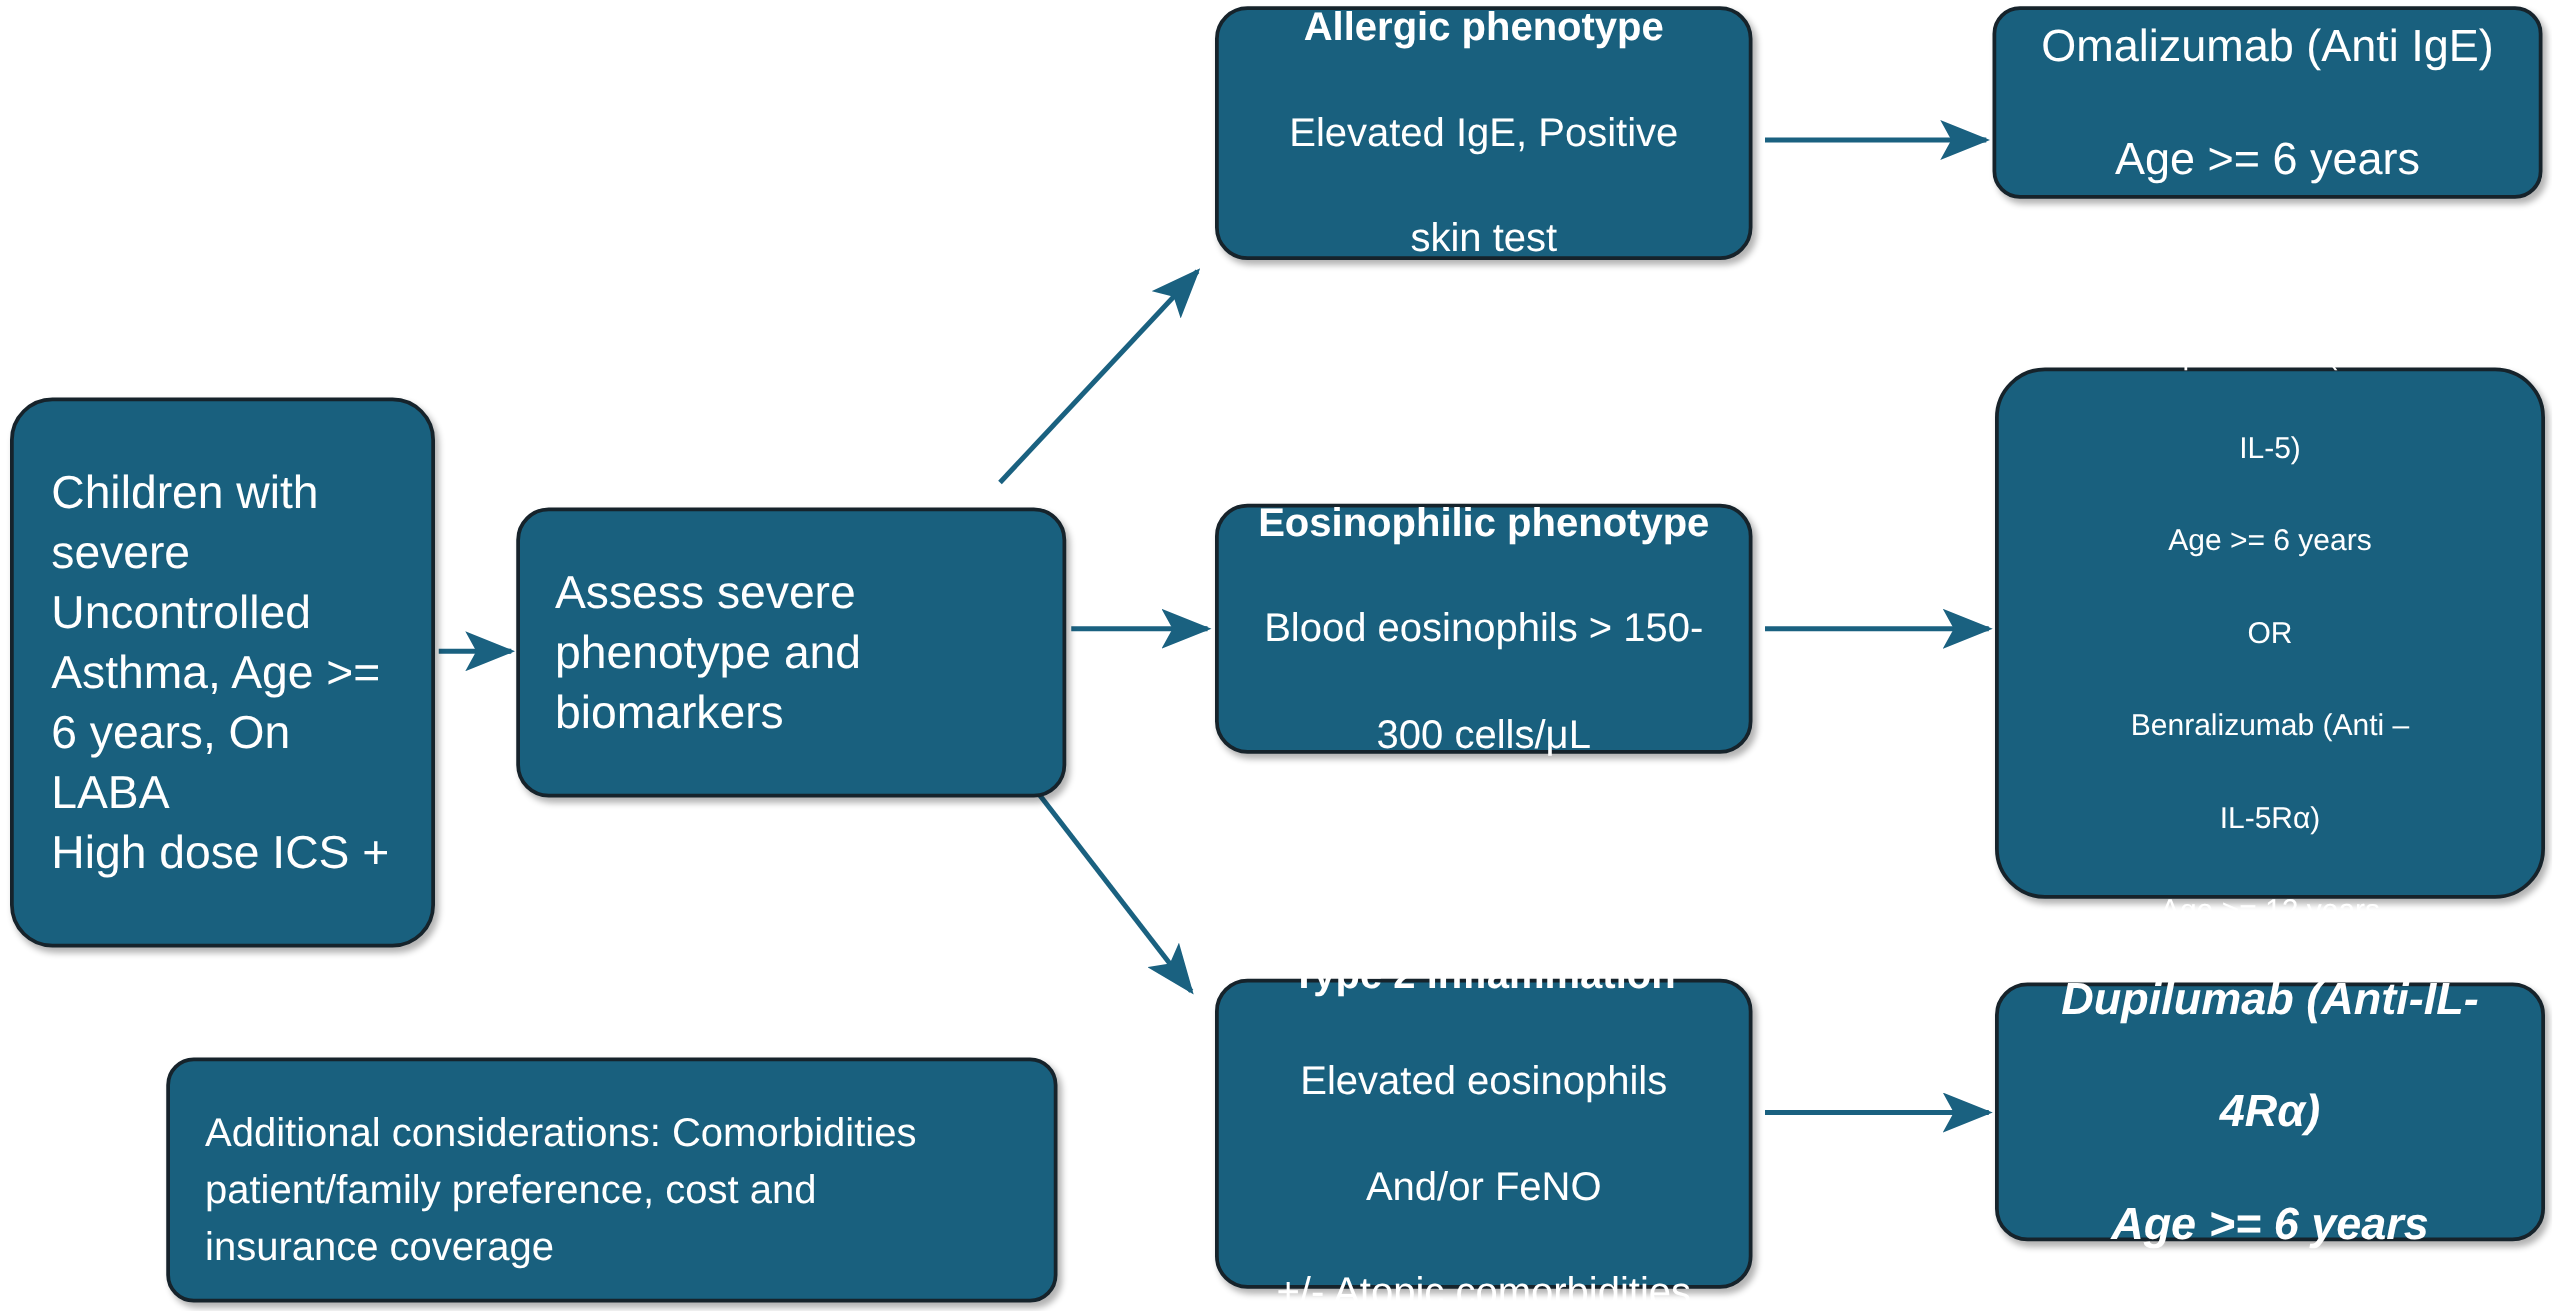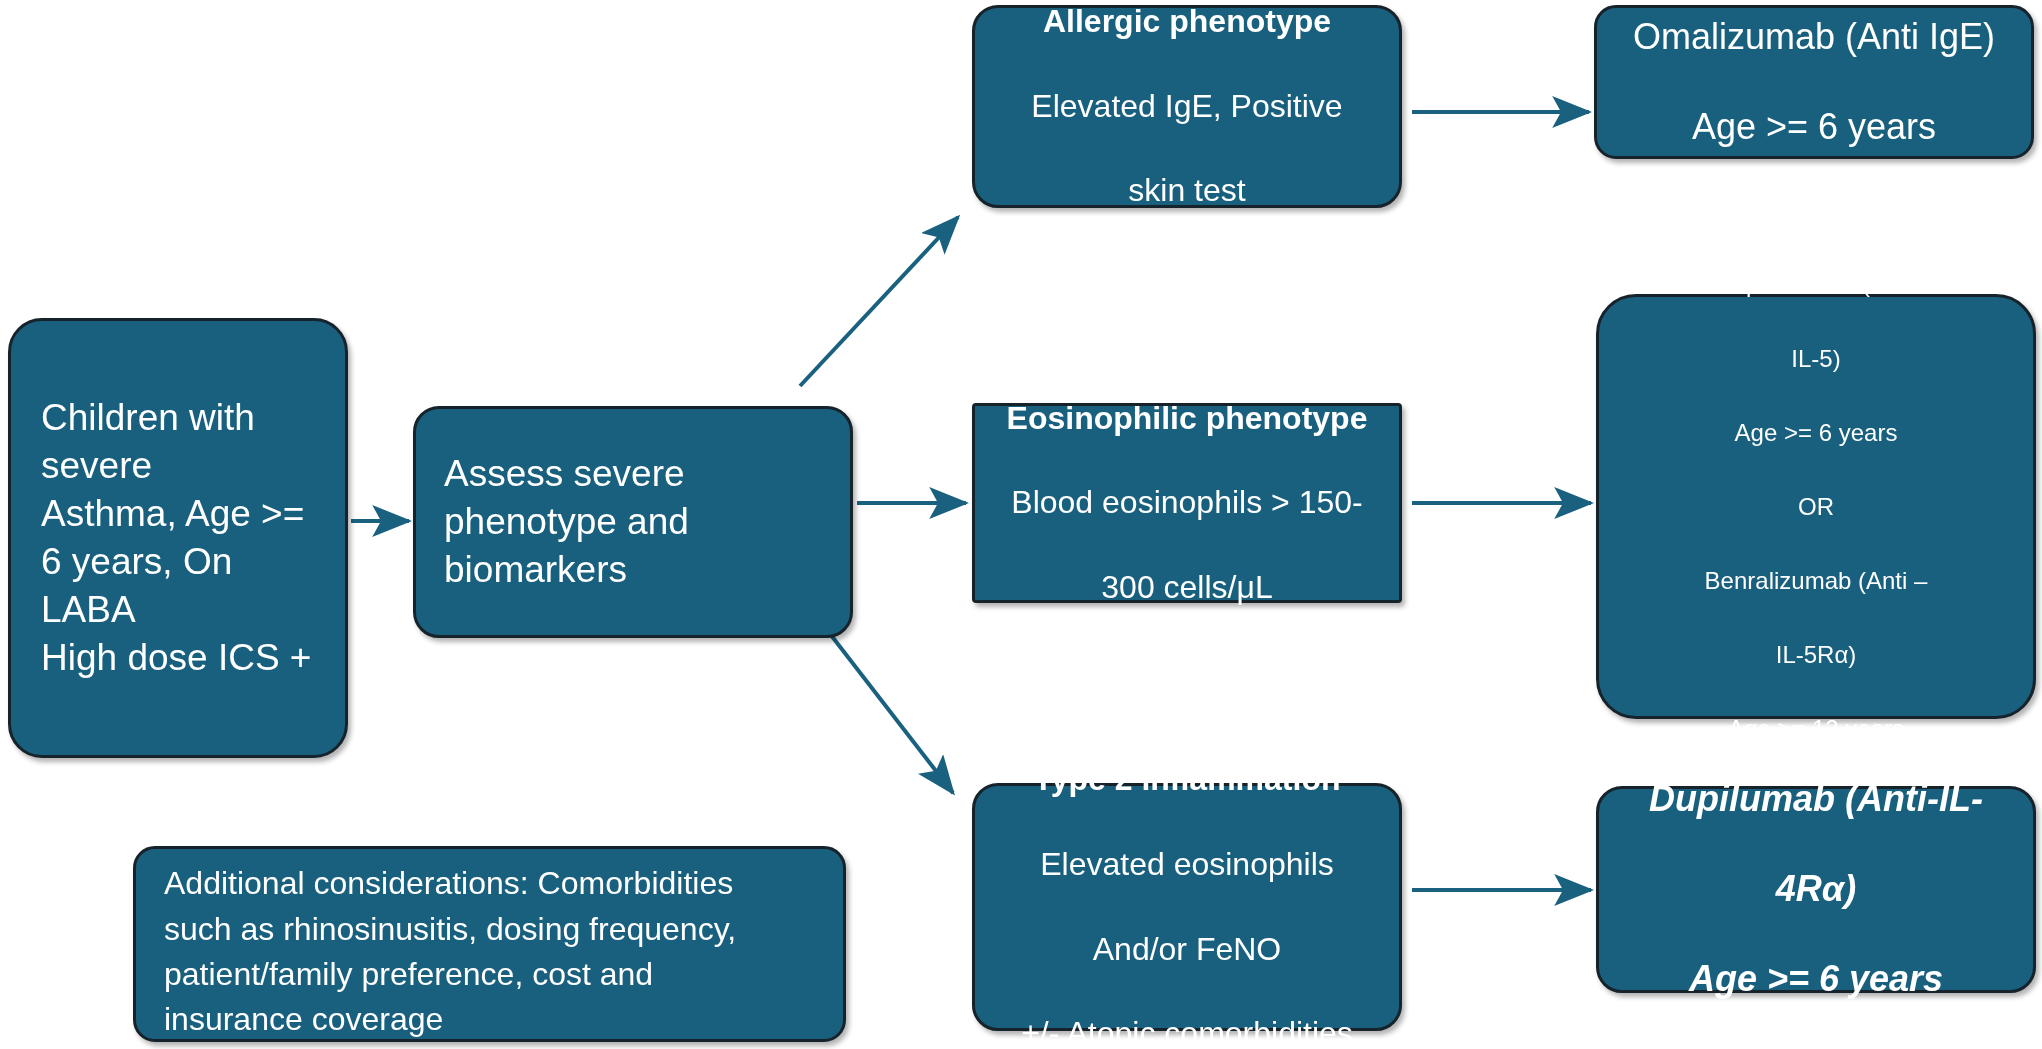--- a/index.html
+++ b/index.html
@@ -62,21 +62,21 @@
   #node-omalizumab {
     left: 1594px; top: 5px; width: 440px; height: 154px;
     padding: 0 16px;
     font-size: 36px;
     border-radius: 22px;
   }
   #node-eosinophilic {
     left: 972px; top: 403px; width: 430px; height: 200px;
     padding: 0 16px;
     font-size: 32px;
-    border-radius: 4px;
+    border-radius: 26px;
   }
   #node-mepolizumab {
     left: 1596px; top: 294px; width: 440px; height: 425px;
     padding: 0 16px;
     font-size: 24px;
     border-radius: 40px;
   }
   #node-type2 {
     left: 972px; top: 783px; width: 430px; height: 248px;
     padding: 0 12px;
@@ -128,20 +128,21 @@
     <line x1="1412" y1="112" x2="1589" y2="112" stroke="#1A6180" stroke-width="4" marker-end="url(#ah)"></line>
 
     <line x1="1412" y1="503" x2="1591" y2="503" stroke="#1A6180" stroke-width="4" marker-end="url(#ah)"></line>
 
     <line x1="1412" y1="890" x2="1591" y2="890" stroke="#1A6180" stroke-width="4" marker-end="url(#ah)"></line>
   </svg>
 
   <div class="node lft" id="node-source">
     <span class="line">Children with</span>
     <span class="line">severe</span>
+    <span class="line">Uncontrolled</span>
     <span class="line">Asthma, Age &gt;=</span>
     <span class="line">6 years, On</span>
     <span class="line">LABA</span>
     <span class="line">High dose ICS +</span>
   </div>
 
   <div class="node lft" id="node-assess">
     <span class="line">Assess severe</span>
     <span class="line">phenotype and</span>
     <span class="line">biomarkers</span>
@@ -182,18 +183,17 @@
   </div>
 
   <div class="node ctr" id="node-dupilumab">
     <span class="line ital">Dupilumab (Anti-IL-</span>
     <span class="line ital">4Rα)</span>
     <span class="line ital">Age &gt;= 6 years</span>
   </div>
 
   <div class="node lft" id="node-additional">
     <span class="line">Additional considerations: Comorbidities</span>
-    <span class="line">such as rhinosinusitis, dosing frequency,</span>
     <span class="line">patient/family preference, cost and</span>
     <span class="line">insurance coverage</span>
   </div>
 
 </div>
 
 </body></html>

